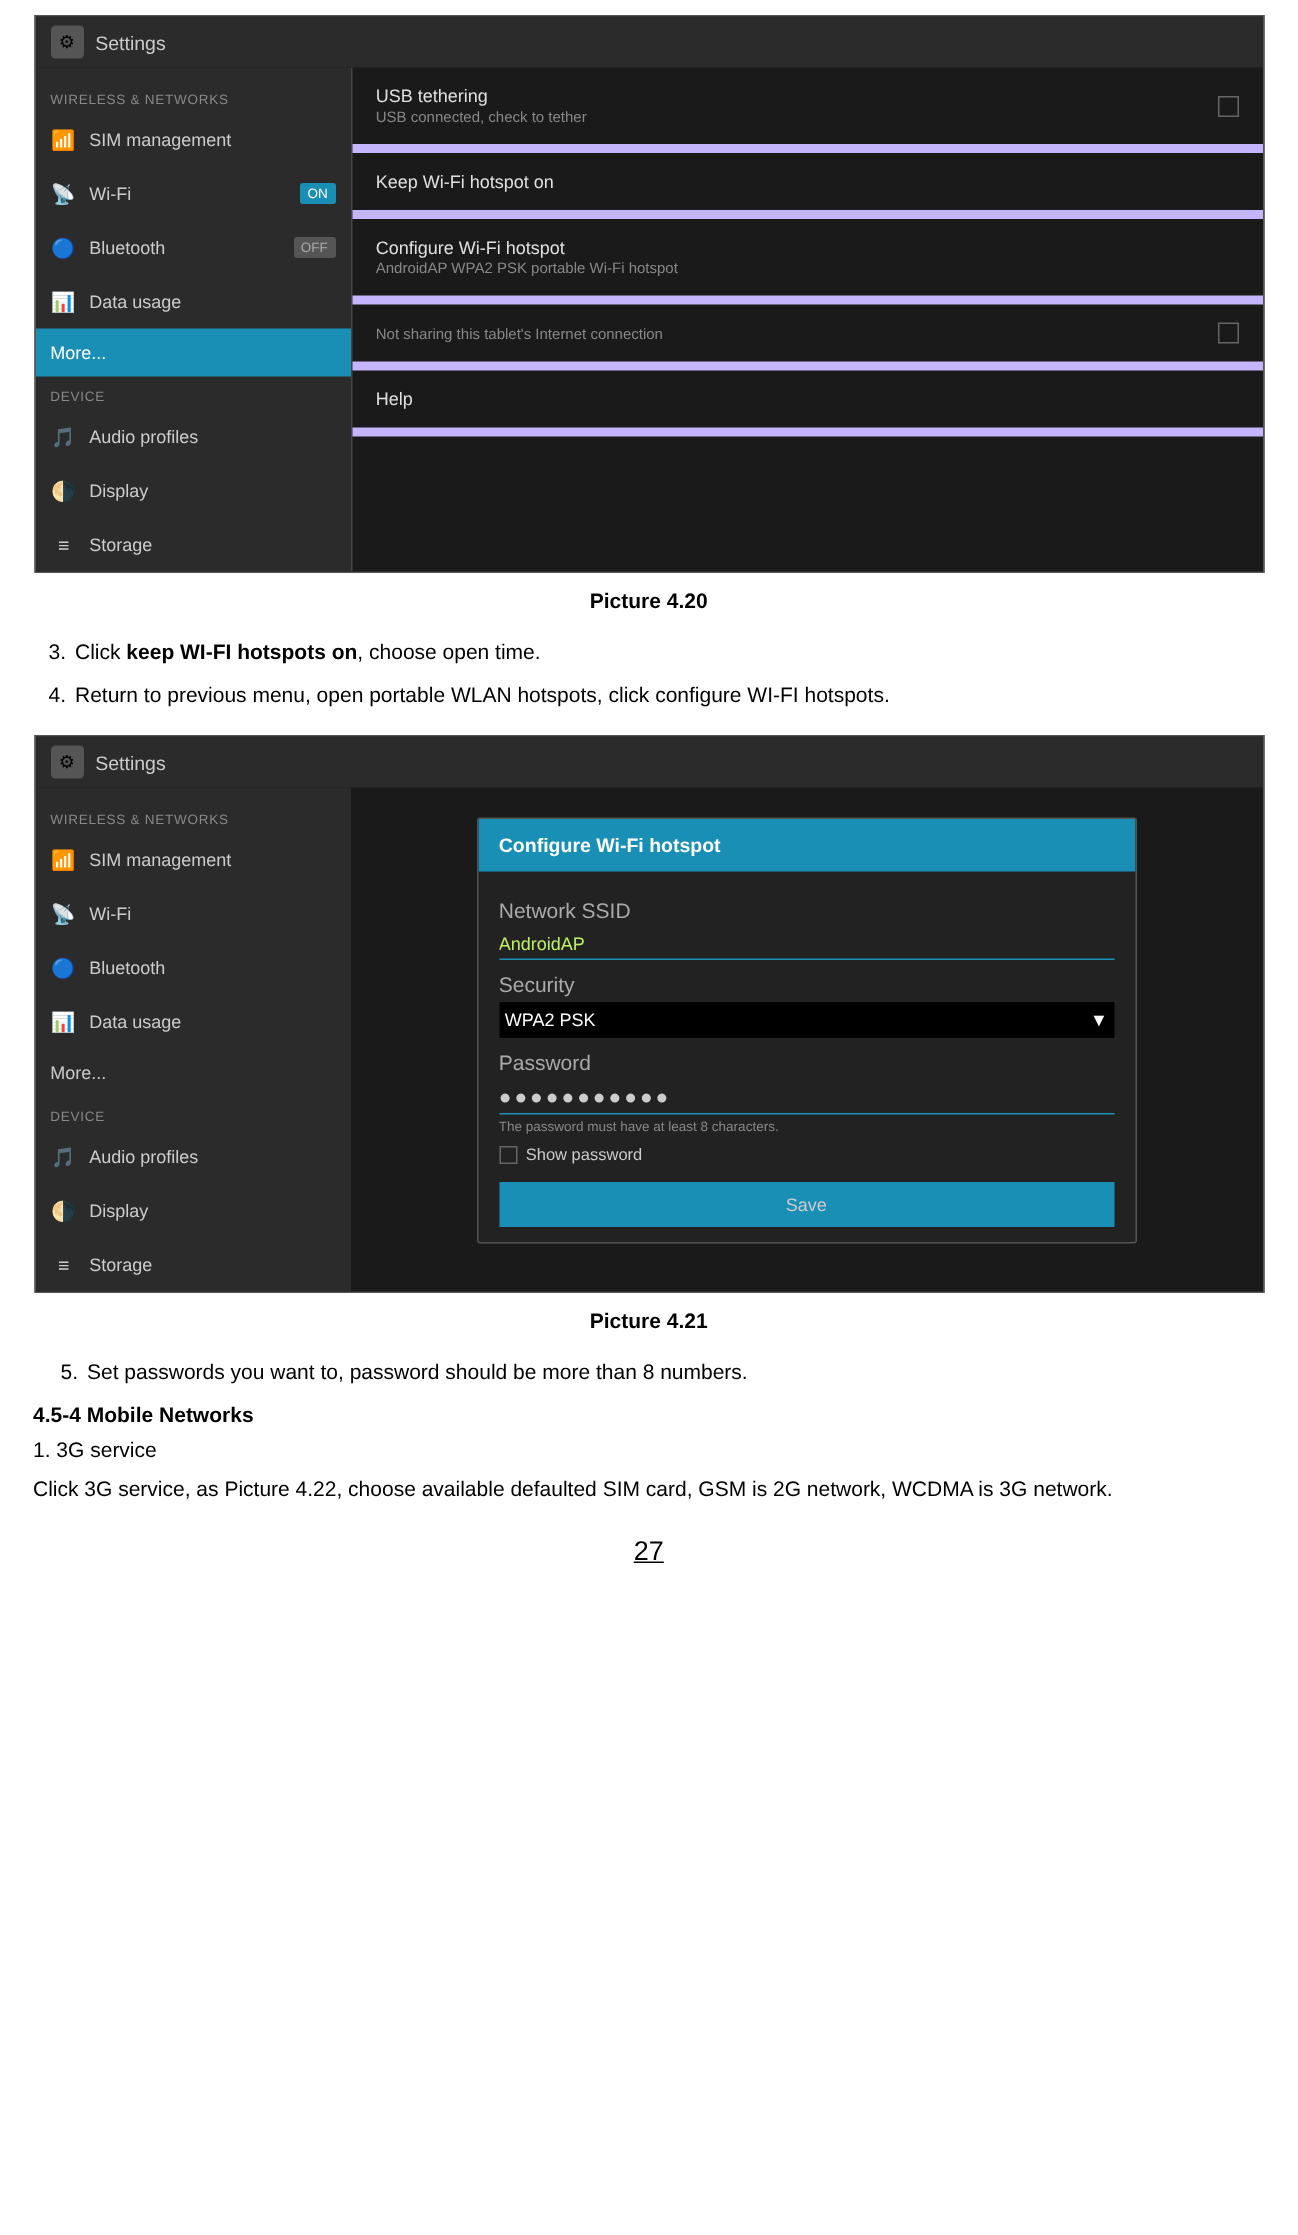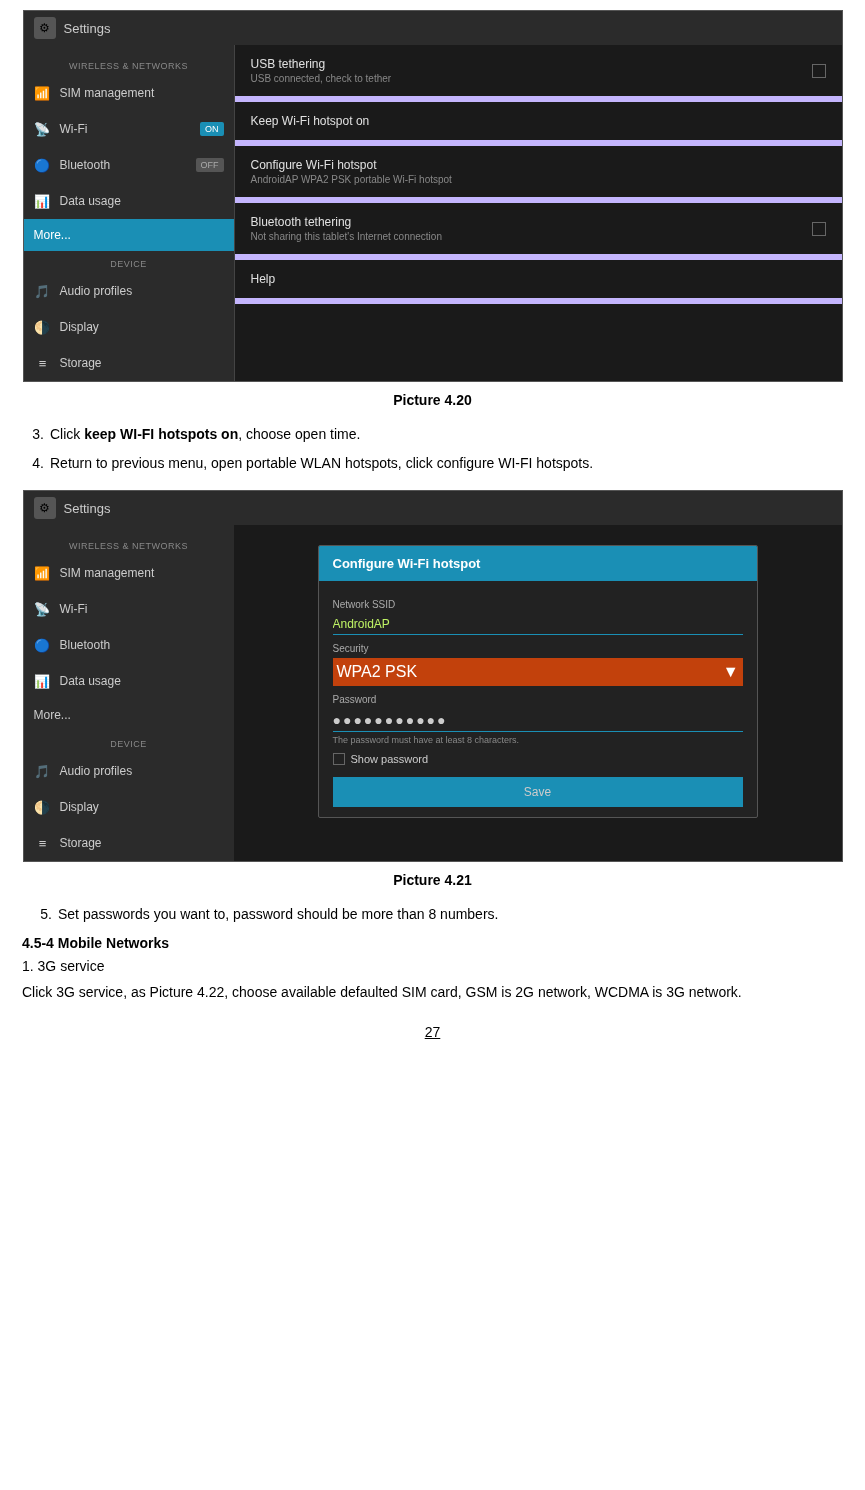--- a/index.html
+++ b/index.html
@@ -27,21 +27,20 @@
       width: 210px;
       background: #2b2b2b;
       flex-shrink: 0;
       padding-top: 8px;
     }
     .sidebar-section-label {
       color: #888;
       font-size: 9px;
       padding: 8px 10px 4px 10px;
       letter-spacing: 0.5px;
-      text-align: center;
     }
     .sidebar-item {
       display: flex;
       align-items: center;
       padding: 9px 10px;
       color: #ccc;
       font-size: 12px;
       gap: 8px;
     }
     .sidebar-item.active {
@@ -162,39 +161,39 @@
       color: #fff;
       padding: 10px 14px;
       font-size: 13px;
       font-weight: bold;
     }
     .dialog-body {
       padding: 10px 14px;
     }
     .dialog-field-label {
       color: #aaa;
-      font-size: 10px;
+      font-size: 14px;
       margin-bottom: 4px;
       margin-top: 8px;
     }
     .dialog-input {
       width: 100%;
       background: transparent;
       border: none;
       border-bottom: 1px solid #1a8fb5;
       color: #fff;
       font-size: 12px;
       padding: 3px 0;
     }
     .dialog-select {
       width: 100%;
-      background: #c2410c;
+      background: #000000;
       border: none;
       color: #fff;
-      font-size: 16px;
+      font-size: 12px;
       padding: 5px 4px;
       display: flex;
       justify-content: space-between;
       align-items: flex-start;
     }
     .dialog-password {
       color: #ccc;
       font-size: 14px;
       letter-spacing: 2px;
       border-bottom: 1px solid #1a8fb5;
@@ -245,21 +244,21 @@
       font-size: 14px;
     }
     .body-text {
       font-size: 14px;
       line-height: 1.6;
       margin-bottom: 4px;
     }
     .page-number {
       text-align: center;
       margin-top: 20px;
-      font-size: 14px;
+      font-size: 18px;
       text-decoration: underline;
     }
 
     
     .more-item { background: #1a8fb5; color: #fff; }
   </style>
 </head>
 <body>
 
 <div class="page-wrapper">
@@ -325,21 +324,20 @@
             </div>
           </div>
           <div class="main-item">
             <div class="main-item-text">
               <div class="main-item-title">Configure Wi-Fi hotspot</div>
               <div class="main-item-sub">AndroidAP WPA2 PSK portable Wi-Fi hotspot</div>
             </div>
           </div>
           <div class="main-item">
             <div class="main-item-text">
-              <div class="main-item-title">Bluetooth tethering</div>
               <div class="main-item-sub">Not sharing this tablet's Internet connection</div>
             </div>
             <div class="main-item-checkbox"></div>
           </div>
           <div class="main-item">
             <div class="main-item-text">
               <div class="main-item-title">Help</div>
             </div>
           </div>
         </div>

